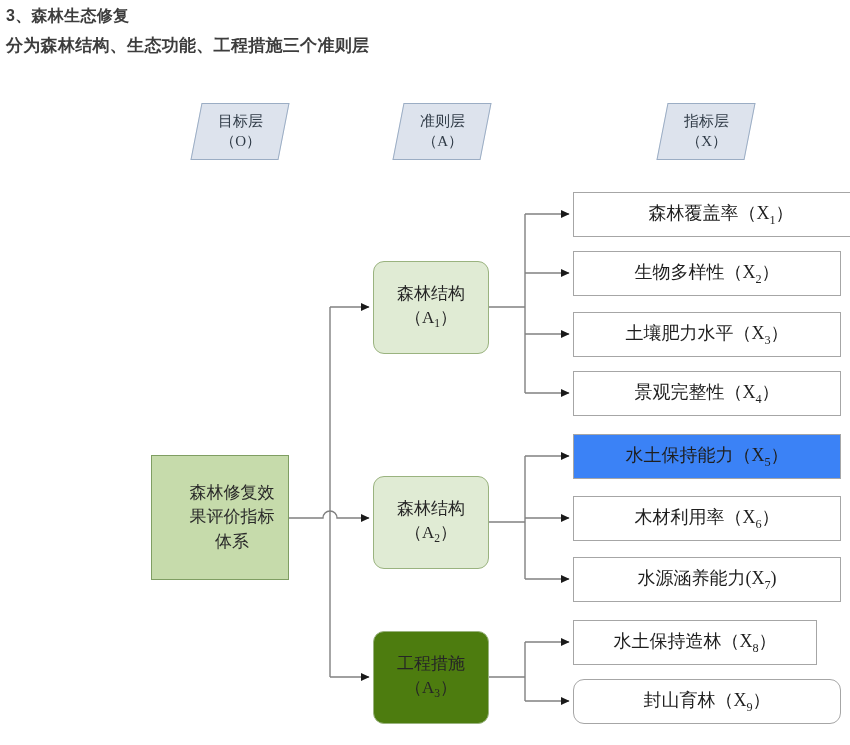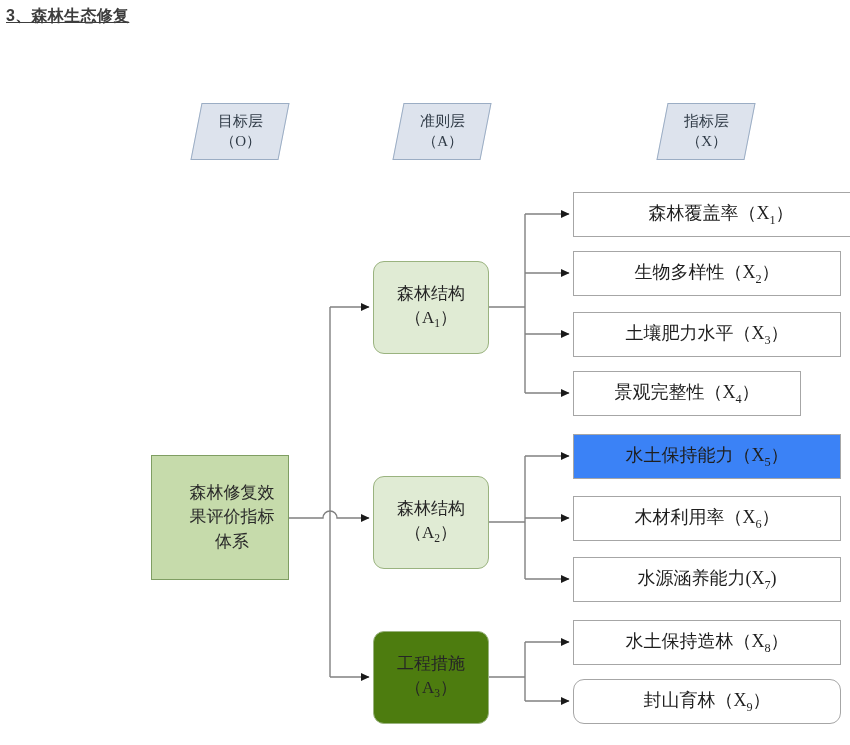--- a/index.html
+++ b/index.html
@@ -14,21 +14,21 @@
 
   
   .heading{
     position:absolute;
     font-family:"Liberation Sans","DejaVu Sans",sans-serif;
     font-weight:bold;
     color:#3d3d3d;
     white-space:nowrap;
     letter-spacing:.3px;
   }
-  #title-line1{left:6px;top:6px;font-size:16px;text-decoration:underline;}
+  #title-line1{left:6px;top:6px;font-size:16px;}
   #title-line2{left:6px;top:34px;font-size:17px;}
 
   
   #wires{position:absolute;left:0;top:0;width:850px;height:745px;}
 
   
   .layerhdr{
     position:absolute;
     display:flex;align-items:center;justify-content:center;
     text-align:center;
@@ -83,20 +83,21 @@
     white-space:nowrap;
   }
   sub{font-size:.68em;}
 </style>
 </head>
 <body>
 
 <div id="stage">
 
   <div class="heading" id="title-line1">3、森林生态修复</div>
+  <div class="heading" id="title-line2">分为森林结构、生态功能、工程措施三个准则层</div>
 
   <svg id="wires" viewBox="0 0 850 745">
     <defs>
       <marker id="arw" markerWidth="9" markerHeight="9" refX="8" refY="4.5" orient="auto" markerUnits="userSpaceOnUse">
         <path d="M0,0.6 L8.6,4.5 L0,8.4 z" fill="#1a1a1a"></path>
       </marker>
     </defs>
     <g id="wire-group" fill="none" stroke="#808080" stroke-width="1.4">
         <path d="M289,518 L323,518 A7,7 0 0,1 337,518 L369,518" marker-end="url(#arw)"></path>
         <path d="M330,307 L330,677"></path>
@@ -173,33 +174,33 @@
   <div id="indicator-group">
       <div class="ind-box" style="left: 573px; top: 192px; width: 296px; height: 45px; background: rgb(255, 255, 255); border-color: rgb(166, 166, 166);">
         <span>森林覆盖率（X<sub>1</sub>）</span>
       </div>
       <div class="ind-box" style="left: 573px; top: 251px; width: 268px; height: 45px; background: rgb(255, 255, 255); border-color: rgb(166, 166, 166);">
         <span>生物多样性（X<sub>2</sub>）</span>
       </div>
       <div class="ind-box" style="left: 573px; top: 312px; width: 268px; height: 45px; background: rgb(255, 255, 255); border-color: rgb(166, 166, 166);">
         <span>土壤肥力水平（X<sub>3</sub>）</span>
       </div>
-      <div class="ind-box" style="left: 573px; top: 371px; width: 228px; height: 45px; background: rgb(255, 255, 255); border-color: rgb(166, 166, 166);">
+      <div class="ind-box" style="left: 573px; top: 371px; width: 268px; height: 45px; background: rgb(255, 255, 255); border-color: rgb(166, 166, 166);">
         <span>景观完整性（X<sub>4</sub>）</span>
       </div>
       <div class="ind-box" style="left: 573px; top: 434px; width: 268px; height: 45px; background: #3b82f6; border-color: rgb(166, 166, 166);">
         <span>水土保持能力（X<sub>5</sub>）</span>
       </div>
       <div class="ind-box" style="left: 573px; top: 496px; width: 268px; height: 45px; background: rgb(255, 255, 255); border-color: rgb(166, 166, 166);">
         <span>木材利用率（X<sub>6</sub>）</span>
       </div>
       <div class="ind-box" style="left: 573px; top: 557px; width: 268px; height: 45px; background: rgb(255, 255, 255); border-color: rgb(166, 166, 166);">
         <span>水源涵养能力(X<sub>7</sub>)</span>
       </div>
-      <div class="ind-box" style="left: 573px; top: 620px; width: 268px; height: 45px; background: rgb(255, 255, 255); border-color: rgb(166, 166, 166);">
+      <div class="ind-box" style="left: 573px; top: 620px; width: 244px; height: 45px; background: rgb(255, 255, 255); border-color: rgb(166, 166, 166);">
         <span>水土保持造林（X<sub>8</sub>）</span>
       </div>
       <div class="ind-box" style="left: 573px; top: 679px; width: 268px; height: 45px; background: rgb(255, 255, 255); border-color: rgb(166, 166, 166); border-radius: 11px;">
         <span>封山育林（X<sub>9</sub>）</span>
       </div>
     </div>
 
 </div>
 
 </body></html>

